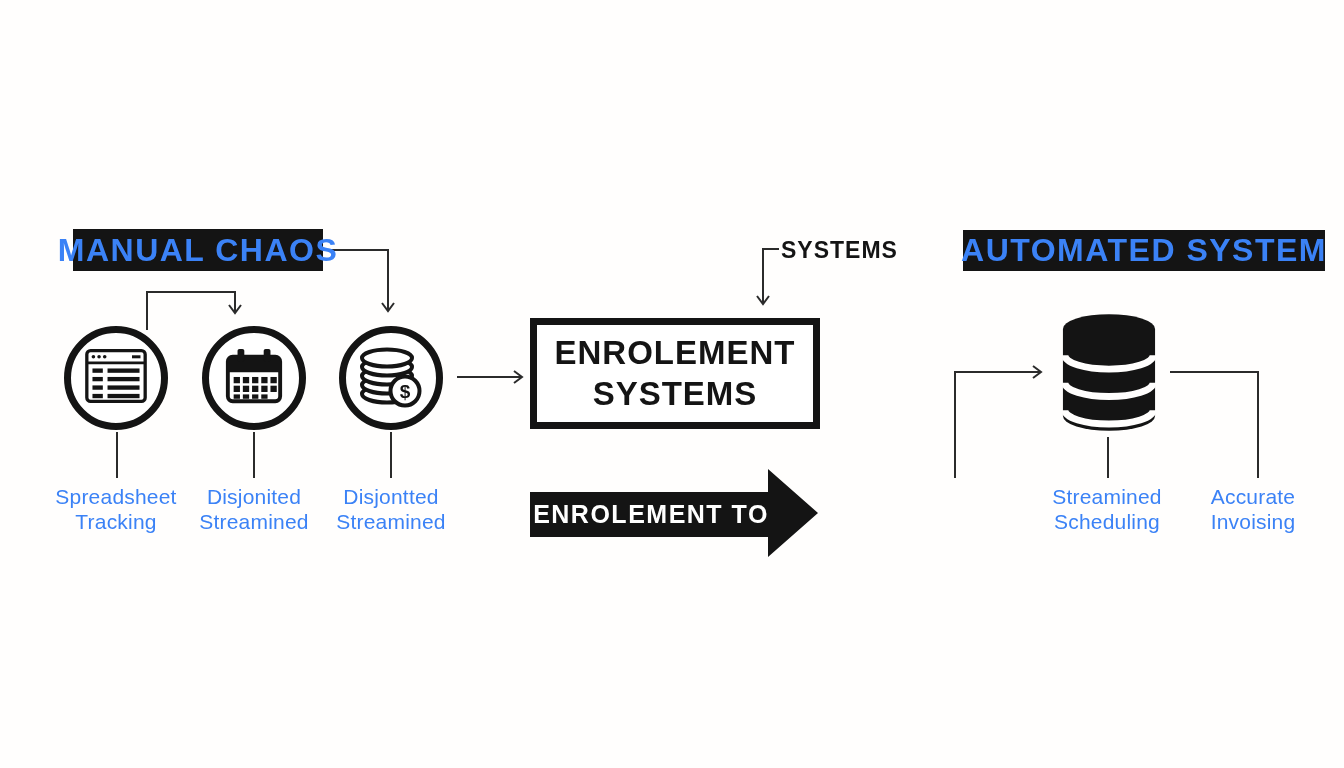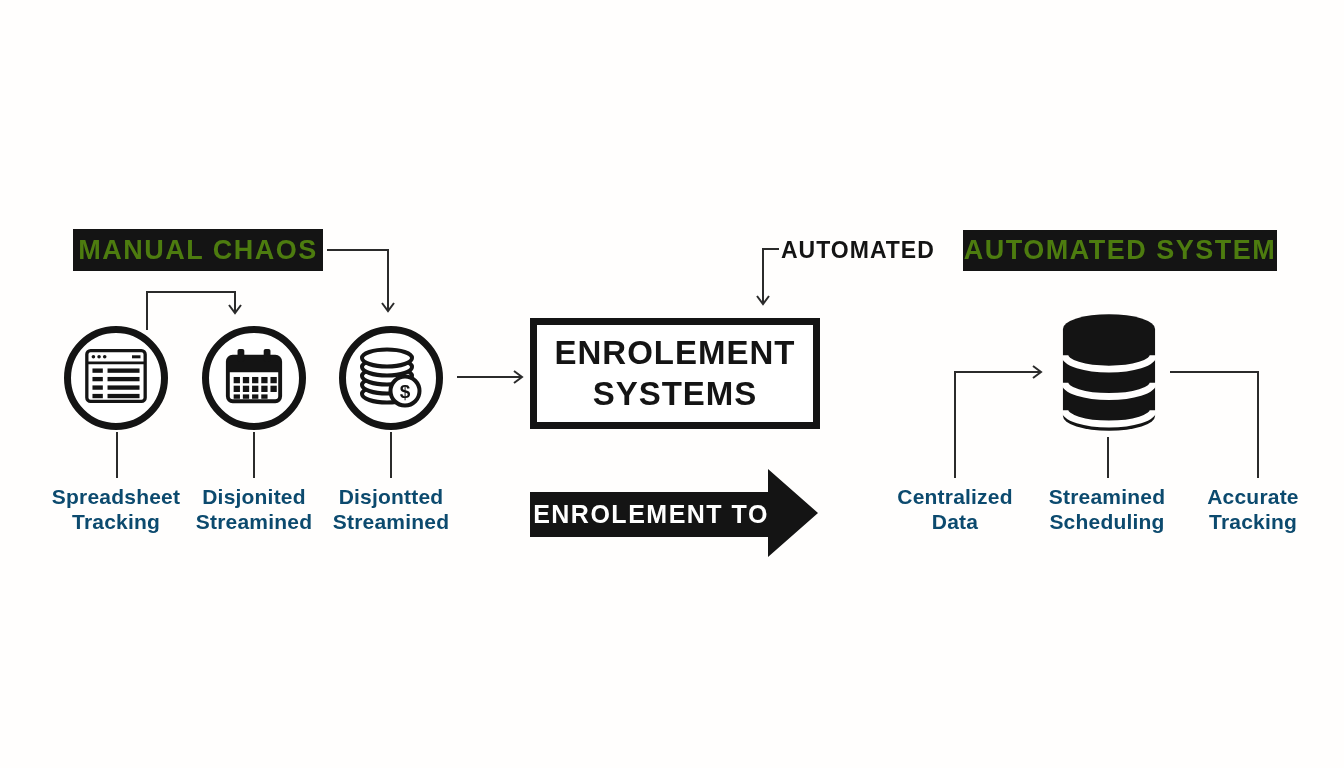--- a/index.html
+++ b/index.html
@@ -3,39 +3,39 @@
 <meta charset="utf-8">
 <style>
   * { margin:0; padding:0; box-sizing:border-box; }
   html,body { width:1344px; height:768px; }
   body { font-family:"Liberation Sans", sans-serif; background:#ffffff; overflow:hidden; }
   #canvas { position:relative; width:1344px; height:768px; background:#fffefd; }
 
   svg.lines { position:absolute; left:0; top:0; width:1344px; height:768px; pointer-events:none; }
 
   .tag {
-    position:absolute; background:#141414; color:#4d7c0f;
+    position:absolute; background:#141414; color:#3b82f6;
     display:flex; align-items:center; justify-content:center;
-    font-weight:800; font-size:27px; letter-spacing:1.5px; white-space:nowrap;text-align:center;
+    font-weight:800; font-size:32px; letter-spacing:1.5px; white-space:nowrap;text-align:center;
   }
   #tag-manual    { left:73px;  top:229px; width:250px; height:42px; }
-  #tag-automated { left:963px; top:230px; width:314px; height:41px; }
+  #tag-automated { left:963px; top:230px; width:362px; height:41px; }
 
   .circle-icon {
     position:absolute; width:104px; height:104px; border:7px solid #141414;
     border-radius:50%; background:#ffffff;
     display:flex; align-items:center; justify-content:center;
   }
   #circle-0 { left:64px;  top:326px; }
   #circle-1 { left:202px; top:326px; }
   #circle-2 { left:339px; top:326px; }
 
   .item-label {
     position:absolute; width:160px; text-align:center;
-    font-weight:700; font-size:21px; color:#0c4a6e; line-height:1.17; letter-spacing:0.2px;
+    font-weight:400; font-size:21px; color:#3b82f6; line-height:1.17; letter-spacing:0.2px;
   }
   #mlabel-0 { left:36px;  top:485px; }
   #mlabel-1 { left:174px; top:485px; }
   #mlabel-2 { left:311px; top:485px; }
   #alabel-0 { left:875px;  top:485px; }
   #alabel-1 { left:1027px; top:485px;text-align:center; }
   #alabel-2 { left:1173px; top:485px; }
 
   #center-box {
     position:absolute; left:530px; top:318px; width:290px; height:111px;
@@ -152,30 +152,29 @@
         <text x="47" y="56" text-anchor="middle" font-family="Liberation Sans, sans-serif" font-size="19" font-weight="bold" fill="#141414" stroke="none">$</text>
       </svg>
     </span>
   </div>
 
   <div class="item-label" id="mlabel-0">Spreadsheet Tracking</div>
   <div class="item-label" id="mlabel-1">Disjonited Streamined</div>
   <div class="item-label" id="mlabel-2">Disjontted Streamined</div>
 
   <div id="center-box">ENROLEMENT SYSTEMS</div>
-  <div id="improves-label">AUTOMATED</div>
+  <div id="improves-label">SYSTEMS</div>
   <div id="transition-label">ENROLEMENT TO</div>
 
   <div id="db-icon-wrap">
     <svg width="98" height="119" viewBox="0 0 100 121" fill="#141414">
       <ellipse cx="50" cy="16" rx="47" ry="15"></ellipse>
       <path d="M3,16 v89 a47,15 0 0 0 94,0 v-89 z"></path>
       <path d="M5,43  A45,14 0 0 0 95,43" stroke="#fffefd" stroke-width="7" fill="none"></path>
       <path d="M5,71  A45,14 0 0 0 95,71" stroke="#fffefd" stroke-width="7" fill="none"></path>
       <path d="M5,99  A45,14 0 0 0 95,99" stroke="#fffefd" stroke-width="7" fill="none"></path>
     </svg>
   </div>
 
-  <div class="item-label" id="alabel-0">Centralized Data</div>
   <div class="item-label" id="alabel-1">Streamined Scheduling</div>
-  <div class="item-label" id="alabel-2">Accurate Tracking</div>
+  <div class="item-label" id="alabel-2">Accurate Invoising</div>
 
 </div>
 
 </body></html>

